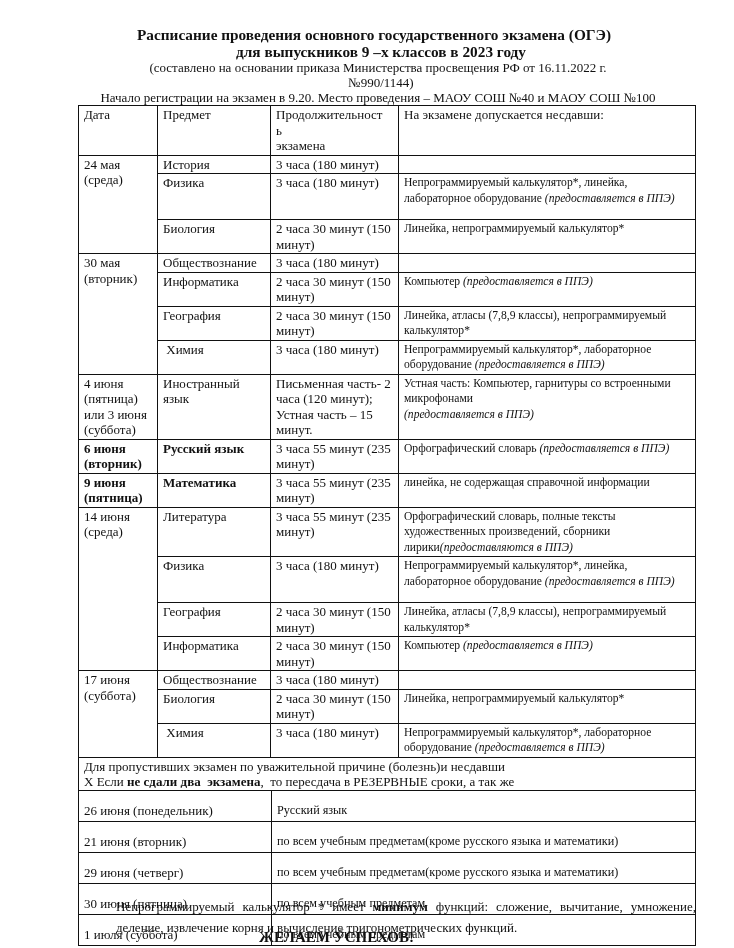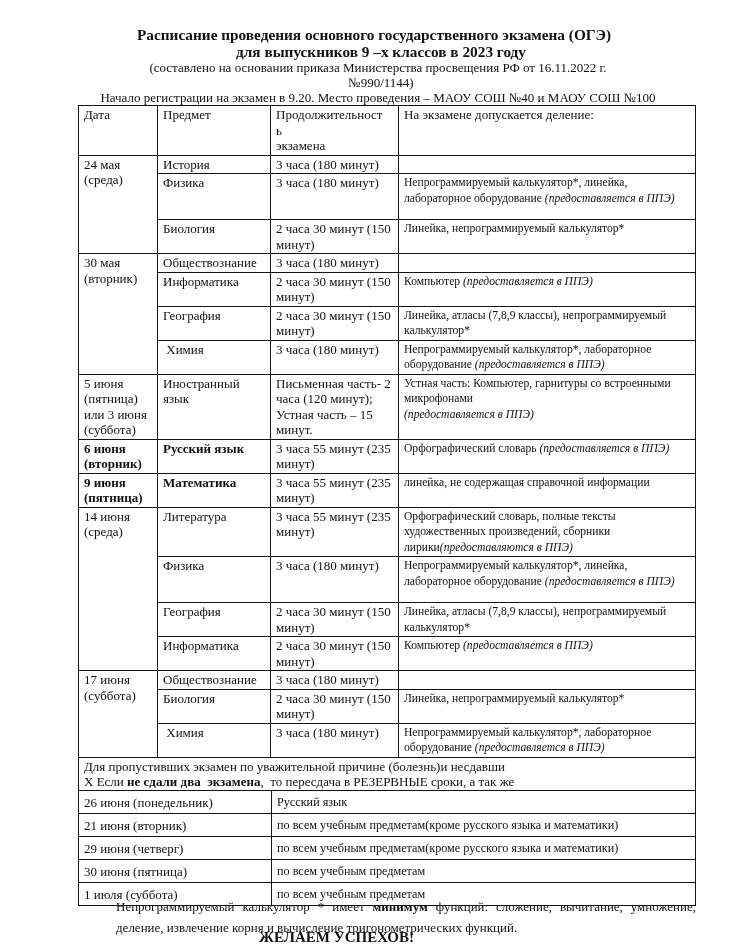--- a/index.html
+++ b/index.html
@@ -51,21 +51,21 @@
   td.allowed { font-size: 11.6px; line-height: 15.5px; }
   .it { font-style: italic; }
   .b { font-weight: bold; }
   .note-row td { font-size: 13px; line-height: 15px; padding-top: 2px; padding-bottom: 1px; }
 
   table.reserve {
     position: absolute; left: 78px; width: 617px;
     border-collapse: collapse; table-layout: fixed;
     font-size: 13px; line-height: 15px;
   }
-  table.reserve td { border: 1.2px solid #111; padding: 4px 5px 3px 5px; vertical-align: top; }
+  table.reserve td { border: 1.2px solid #111; padding: 12px 5px 3px 5px; vertical-align: top; }
   table.reserve col.r1 { width: 193px; }
   table.reserve col.r2 { width: 424px; }
   table.reserve td.subj { font-size: 12.2px; }
 
   .footnote {
     position: absolute; left: 116px; width: 580px; top: 896px;
     font-size: 13px; line-height: 21px; text-align: justify;
   }
   .wish {
     position: absolute; left: 0; width: 637px; top: 928px;
@@ -88,21 +88,21 @@
         <col class="c1">
         <col class="c2">
         <col class="c3">
         <col class="c4">
       </colgroup>
     <tbody id="main-body">
       <tr style="height:49px">
         <td>Дата</td>
         <td>Предмет</td>
         <td><span>Продолжительност</span><br><span>ь</span><br><span>экзамена</span></td>
-        <td>На экзамене допускается деление:</td>
+        <td>На экзамене допускается несдавши:</td>
       </tr>
     <tr style="height: 18px;">
           <td rowspan="3"><span>24 мая</span><br><span>(среда)</span></td>
           <td style="white-space: pre-wrap;">История</td>
           <td>3 часа (180 минут)</td>
           <td class="allowed"><span></span></td>
         </tr>
         <tr style="height: 46px;">
           <td style="white-space: pre-wrap;">Физика</td>
           <td>3 часа (180 минут)</td>
@@ -128,21 +128,21 @@
           <td style="white-space: pre-wrap;">География</td>
           <td>2 часа 30 минут (150 минут)</td>
           <td class="allowed"><span>Линейка, атласы (7,8,9 классы), непрограммируемый калькулятор*</span></td>
         </tr>
         <tr style="height: 32px;">
           <td style="white-space: pre-wrap;"> Химия</td>
           <td>3 часа (180 минут)</td>
           <td class="allowed"><span>Непрограммируемый калькулятор*, лабораторное оборудование </span><span class="it">(предоставляется  в ППЭ)</span></td>
         </tr>
         <tr style="height: 64px;">
-          <td rowspan="1"><span>5 июня (пятница) или 3 июня (суббота)</span></td>
+          <td rowspan="1"><span>4 июня (пятница) или 3 июня (суббота)</span></td>
           <td style="white-space: pre-wrap;">Иностранный язык</td>
           <td>Письменная часть- 2 часа (120 минут); Устная часть – 15 минут.</td>
           <td class="allowed"><span>Устная часть: Компьютер, гарнитуры со встроенными микрофонами</span><br><span class="it">(предоставляется  в ППЭ)</span></td>
         </tr>
         <tr style="height: 32px; padding-left: 33px;">
           <td rowspan="1" class="b"><span>6 июня</span><br><span>(вторник)</span></td>
           <td class="b" style="white-space: pre-wrap;">Русский язык</td>
           <td>3 часа 55 минут (235 минут)</td>
           <td class="allowed"><span>Орфографический словарь </span><span class="it">(предоставляется  в ППЭ)</span></td>
         </tr>

